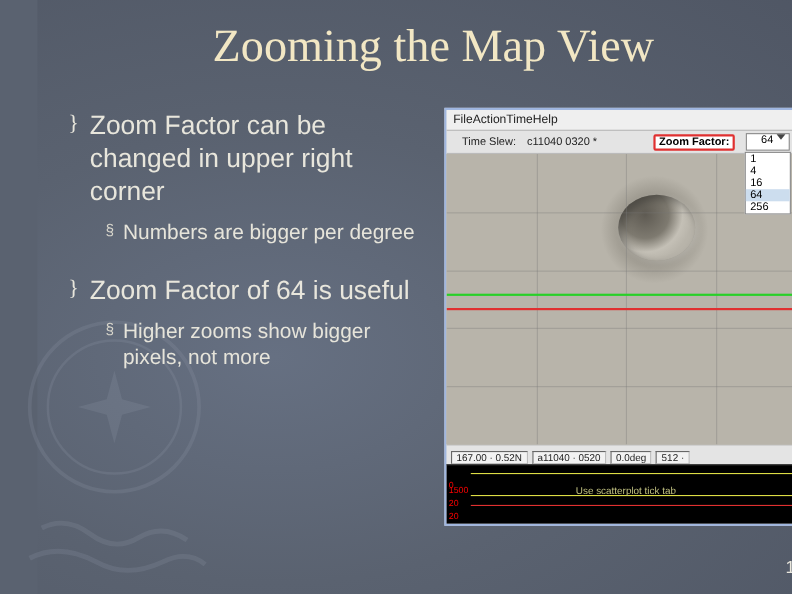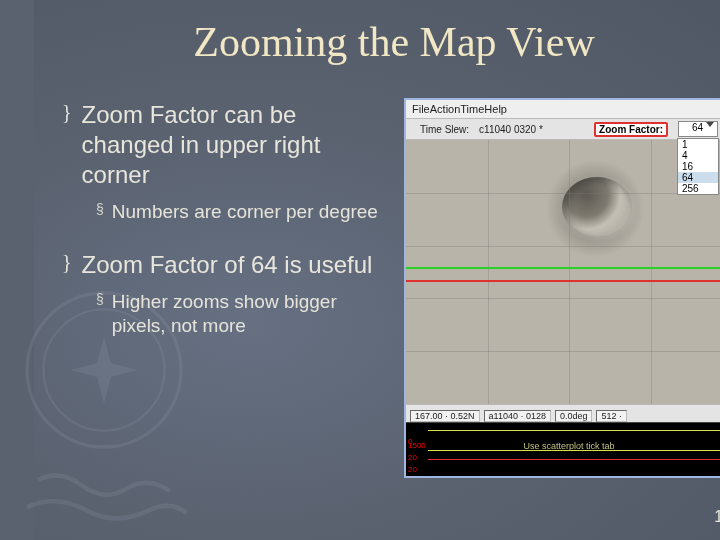--- a/index.html
+++ b/index.html
@@ -130,21 +130,21 @@
 
   <h1 class="title">Zooming the Map View</h1>
 
   <div class="content">
     <div class="bullet-l1">
       <span class="mark">}</span>
       <span class="txt">Zoom Factor can be changed in upper right corner</span>
     </div>
     <div class="bullet-l2">
       <span class="mark">§</span>
-      <span class="txt">Numbers are corner per degree</span>
+      <span class="txt">Numbers are bigger per degree</span>
     </div>
     <div class="bullet-l1">
       <span class="mark">}</span>
       <span class="txt">Zoom Factor of 64 is useful</span>
     </div>
     <div class="bullet-l2">
       <span class="mark">§</span>
       <span class="txt">Higher zooms show bigger pixels, not more</span>
     </div>
   </div>
@@ -183,21 +183,21 @@
           <div class="gh" style="top:80%"></div>
         <div class="gv" style="left:25%"></div>
           <div class="gv" style="left:50%"></div>
           <div class="gv" style="left:75%"></div>
       </div>
       <div class="hline hl-green"></div>
       <div class="hline hl-red"></div>
     </div>
     <div class="statusbar">
       <span class="cell">167.00 · 0.52N</span>
-      <span class="cell">a11040 · 0128</span>
+      <span class="cell">a11040 · 0520</span>
       <span class="cell">0.0deg</span>
       <span class="cell">512 ·</span>
     </div>
     <div class="bottompanel">
       <span class="rowlabel" style="top:18px">1500</span>
       <span class="rowlabel" style="top:14px">0</span>
       <span class="rowlabel" style="top:30px">20</span>
       <span class="rowlabel" style="top:42px">20</span>
       <div class="line" style="top:7px;background:#dddd44"></div>
       <div class="line" style="top:27px;background:#dddd44"></div>

